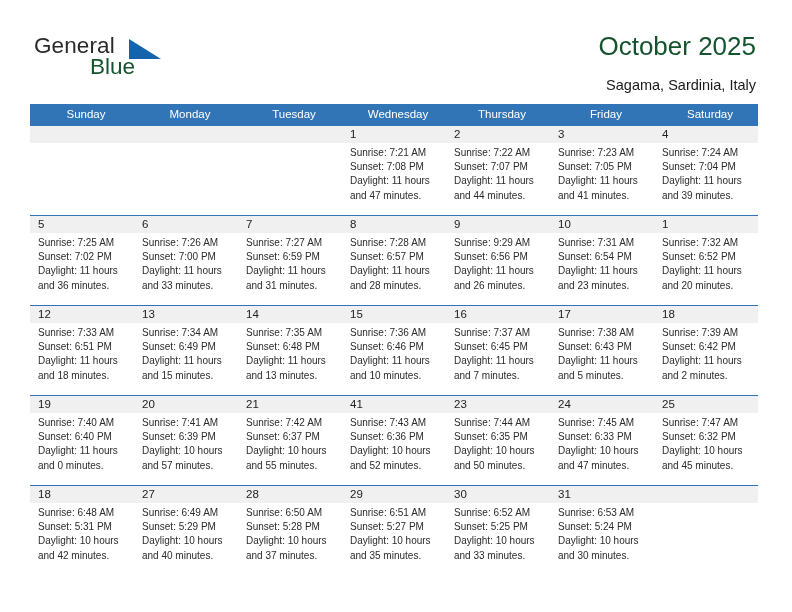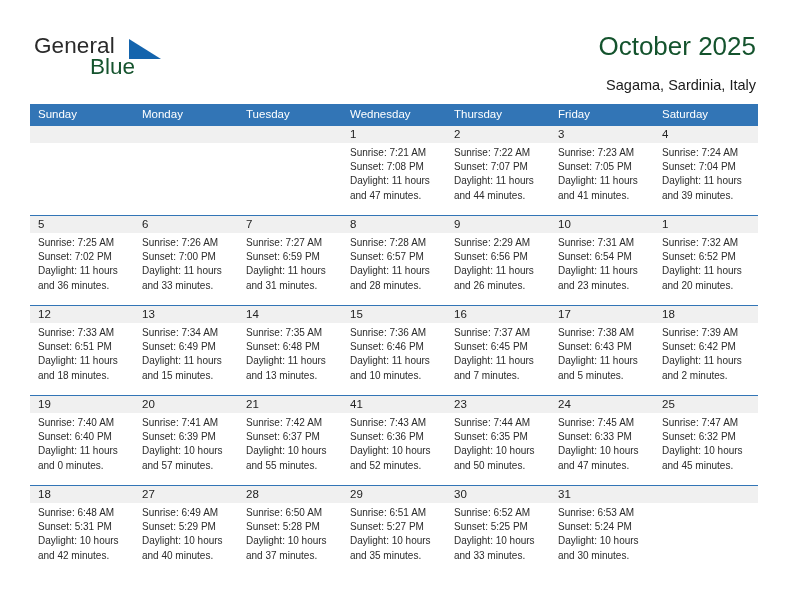--- a/index.html
+++ b/index.html
@@ -101,21 +101,21 @@
     width: 728px;
   }
   table.cal-table col {
     width: 104px;
   }
   thead th {
     background: #3275b6;
     color: #ffffff;
     font-size: 11.5px;
     font-weight: 400;
-    text-align: left;
+    text-align: center;
     padding: 4px 0 5px 8px;
     height: 12px;
     line-height: 13px;
   }
   tbody tr.week-row > td {
     border-top: 1.6px solid #3275b6;
     vertical-align: top;
     padding: 0;
     height: 89px;
   }
@@ -315,21 +315,21 @@
                 <div>Sunset: 6:57 PM</div>
                 <div>Daylight: 11 hours</div>
                 <div>and 28 minutes.</div>
               </div>
             </div>
           </td>
           <td>
             <div class="cell">
               <div class="daynum-band">9</div>
               <div class="details">
-                <div>Sunrise: 2:29 AM</div>
+                <div>Sunrise: 9:29 AM</div>
                 <div>Sunset: 6:56 PM</div>
                 <div>Daylight: 11 hours</div>
                 <div>and 26 minutes.</div>
               </div>
             </div>
           </td>
           <td>
             <div class="cell">
               <div class="daynum-band">10</div>
               <div class="details">

